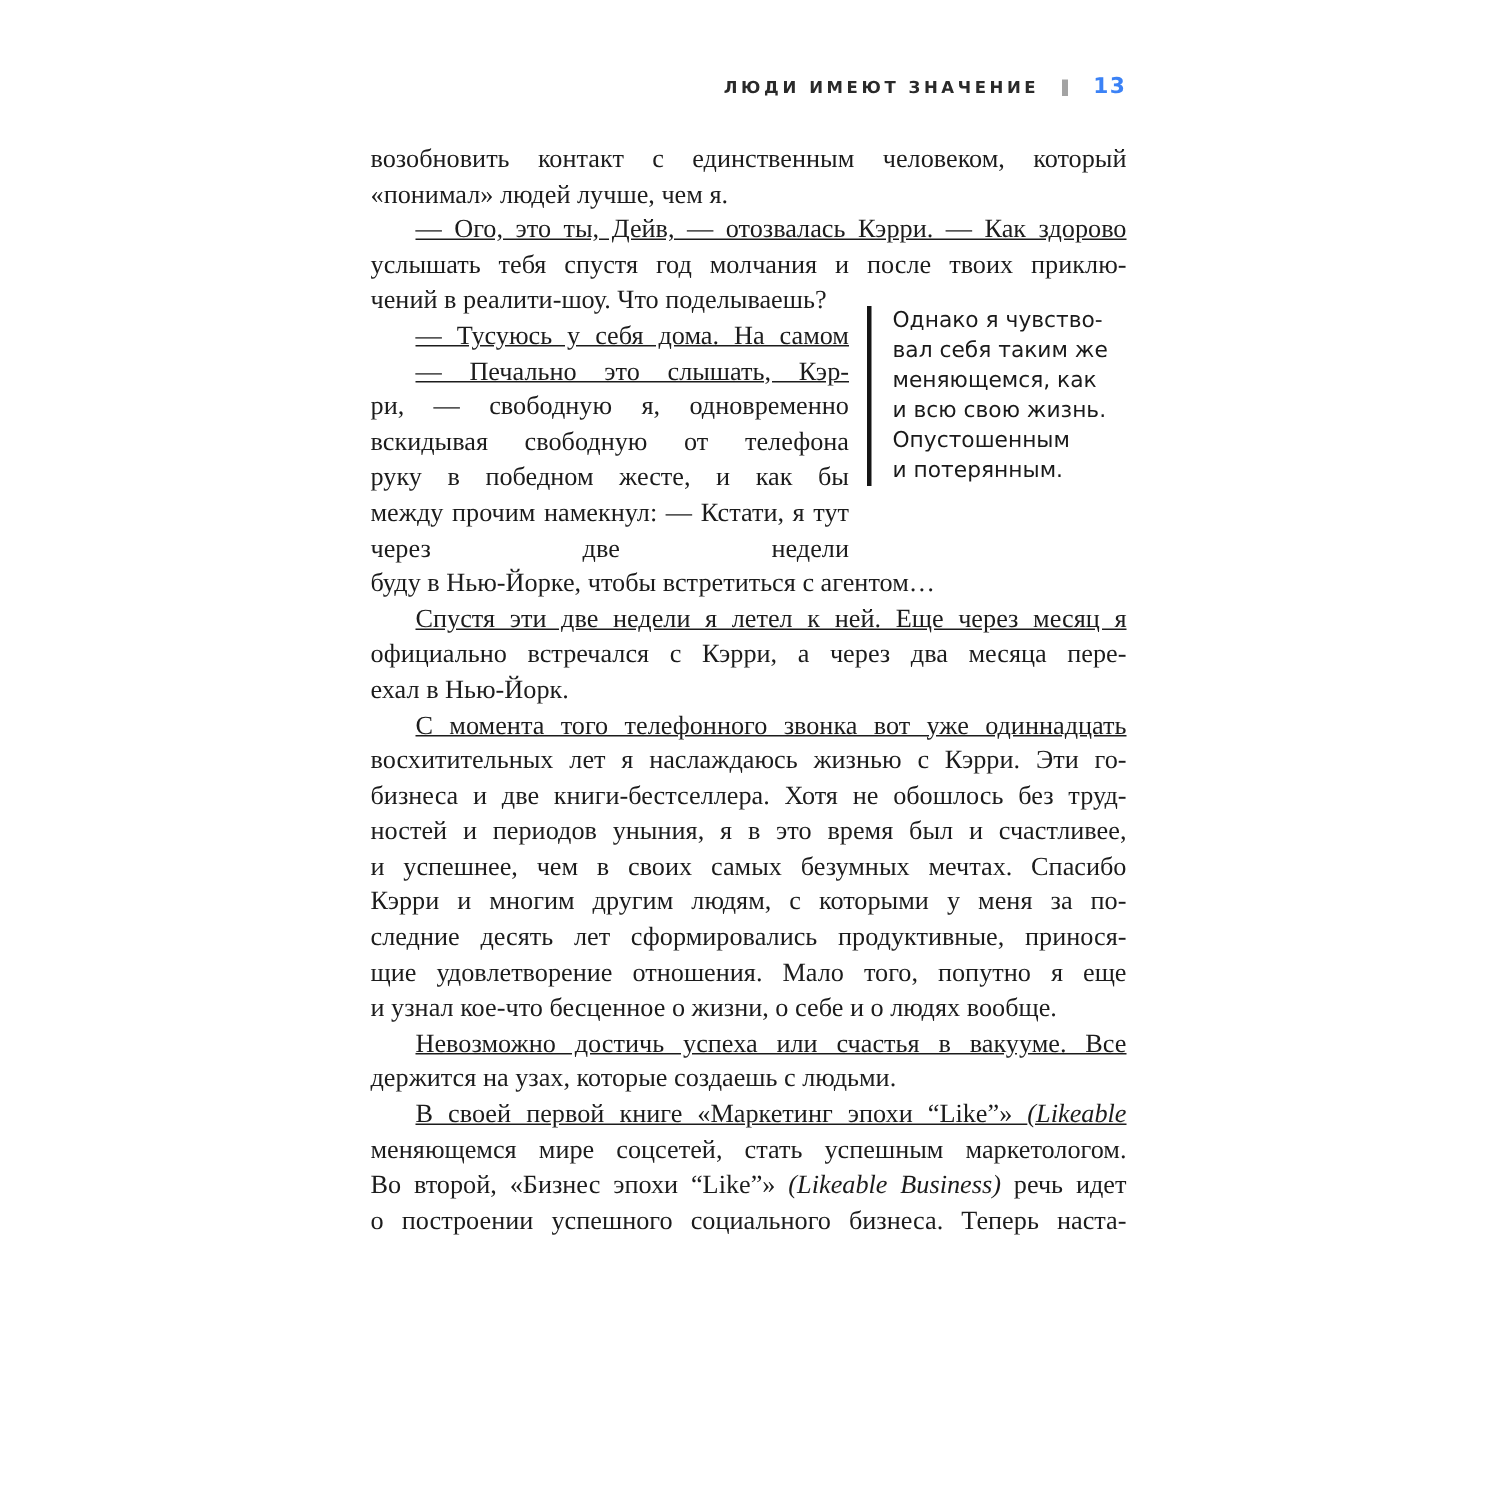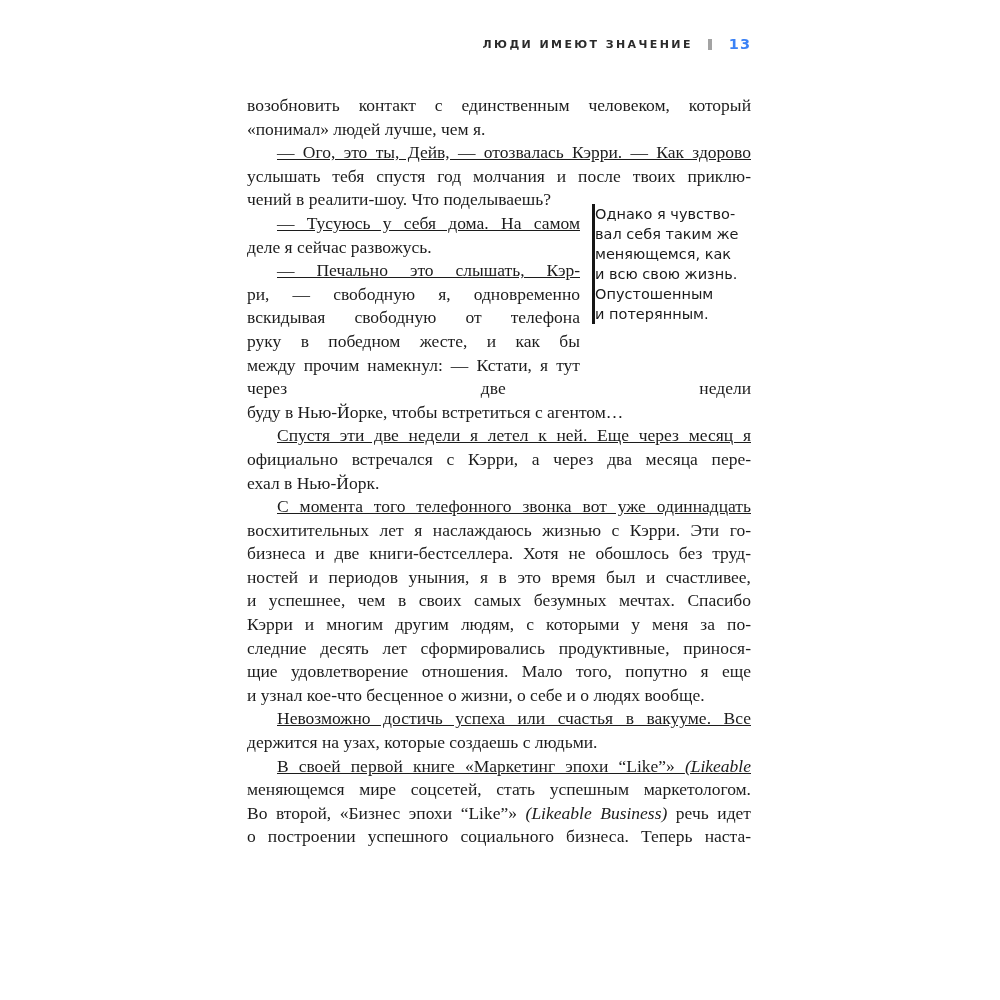--- a/index.html
+++ b/index.html
@@ -2,21 +2,21 @@
 <html lang="ru"><head>
 <meta charset="utf-8">
 <style>
   html,body{margin:0;padding:0;background:#ffffff;}
   .page{
     position:relative;width:1000px;height:1000px;background:#ffffff;
     font-family:"Liberation Serif",serif;color:#1c1c1c;overflow:hidden;
   }
   
   .header{
-    position:absolute;top:36px;left:247px;width:504px;
+    position:absolute;top:50px;left:247px;width:504px;
     display:flex;justify-content:flex-end;align-items:center;
     font-family:"DejaVu Sans",sans-serif;
   }
   .running-title{font-size:11px;letter-spacing:2.4px;font-weight:600;color:#2a2a2a;}
   .sep-bar{width:4px;height:11px;background:#a3a3a3;margin:0 17px 0 15px;}
   .page-number{font-size:14.5px;font-weight:bold;color:#3b82f6;letter-spacing:1px;}
   
   .body{
     position:absolute;top:94px;left:247px;width:504px;
     font-size:17.5px;line-height:23.6px;
@@ -24,20 +24,21 @@
   .para{margin:0;}
   .line{text-align:justify;text-align-last:justify;}
   .line.end{text-align-last:left;}
   .para.ind .line:first-child{text-indent:30px;text-decoration:underline;}
   .it{font-style:italic;}
   
   .pull-quote{
     float:right;width:156px;
     margin:-8px 0 32px 12px;
     border-left:3px solid #161616;
+    padding-left:14px;
     font-family:"DejaVu Sans",sans-serif;
     font-size:14.5px;line-height:20px;color:#1a1a1a;
   }
   .qline{white-space:nowrap;text-align:left;}
 </style>
 </head>
 <body>
 
 <div class="page">
 
@@ -63,21 +64,20 @@
           <div class="qline">вал себя таким же</div>
           <div class="qline">меняющемся, как</div>
           <div class="qline">и всю свою жизнь.</div>
           <div class="qline">Опустошенным</div>
           <div class="qline">и потерянным.</div>
         </div>
     </aside>
 
   <div class="para ind">
         <div class="line"><span>— Тусуюсь у себя дома. На самом</span></div>
-        <div class="line end"><span>деле я сейчас развожусь.</span></div>
       </div>
       <div class="para ind">
         <div class="line"><span>— Печально это слышать, Кэр-</span></div>
         <div class="line"><span>ри, — свободную я, одновременно</span></div>
         <div class="line"><span>вскидывая свободную от телефона</span></div>
         <div class="line"><span>руку в победном жесте, и как бы</span></div>
         <div class="line"><span>между прочим намекнул: — Кстати, я тут через две недели</span></div>
         <div class="line end"><span>буду в Нью-Йорке, чтобы встретиться с агентом…</span></div>
       </div>
       <div class="para ind">

